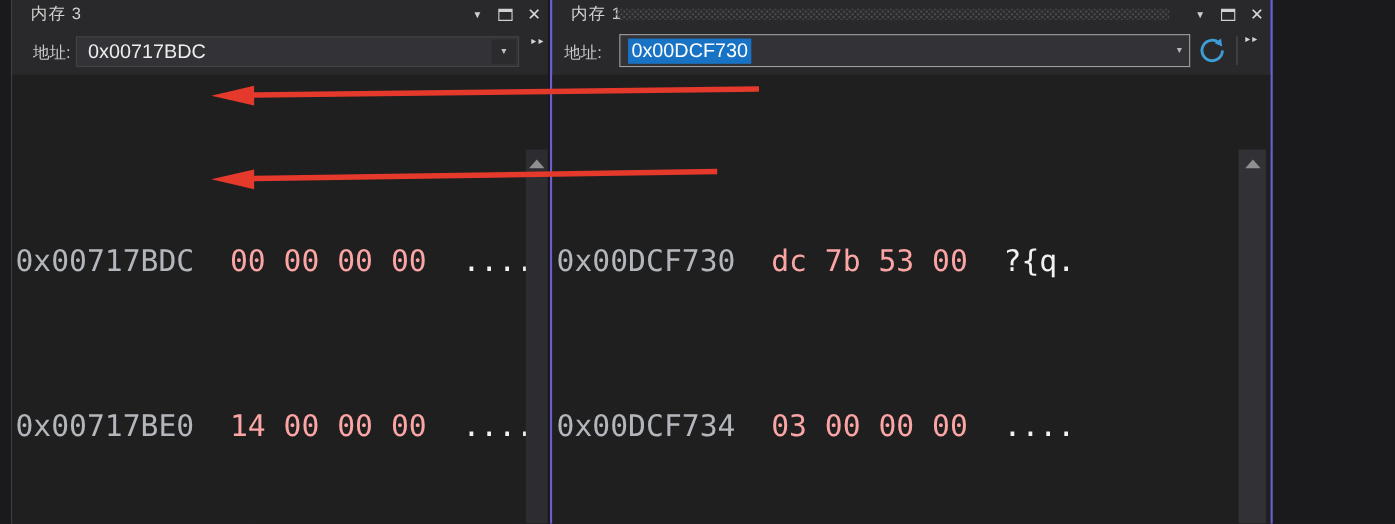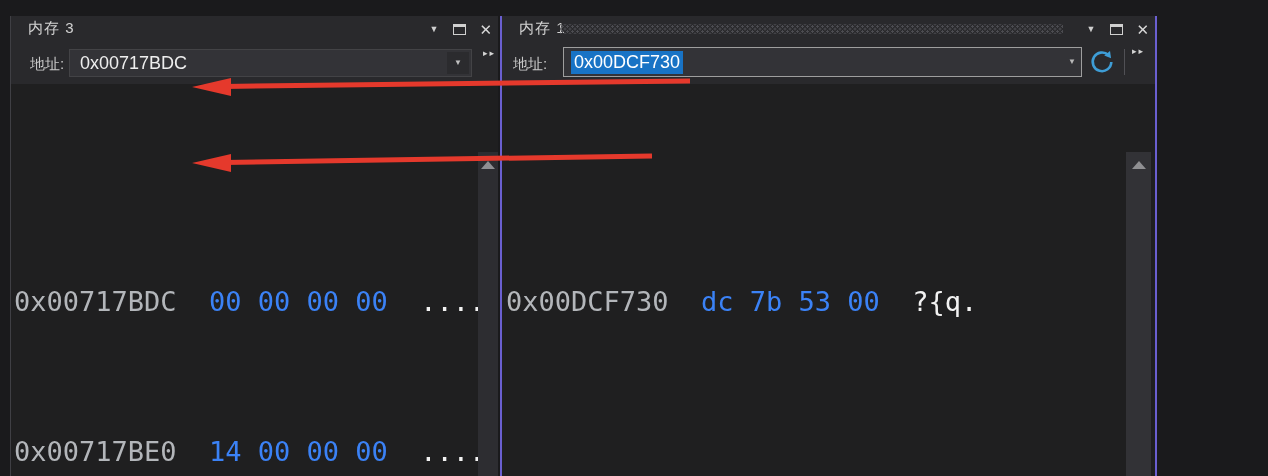--- a/index.html
+++ b/index.html
@@ -1,21 +1,21 @@
 <!DOCTYPE html>
 <html><head>
 <meta charset="utf-8">
 <style>
   * { margin:0; padding:0; box-sizing:border-box; }
   html,body { width:1268px; height:476px; overflow:hidden; background:#1a1a1c;
               font-family:"Liberation Sans", sans-serif; }
   .stage { position:absolute; inset:0; width:1268px; height:476px; }
 
   
-  .panel { position:absolute; top:16px; bottom:0; background:#29292c; overflow:hidden;padding-left:15px; }
+  .panel { position:absolute; top:0; bottom:0; background:#29292c; overflow:hidden;padding-left:15px; }
   .panel-left  { left:10px;  width:488px; border-left:1px solid #3f3f44; }
   .panel-right { left:500px; width:657px; border-left:2px solid #6a5fd0; border-right:2px solid #6a5fd0; }
 
   .titlebar { position:absolute; top:0; left:0; right:0; height:26px; }
   .title { position:absolute; left:17px; top:3px; font-size:15px; color:#d2d2d2; letter-spacing:1px; }
   .grip { position:absolute; top:8px; height:10px;
           background-image:
             radial-gradient(circle, #4b4b50 1px, transparent 1.4px),
             radial-gradient(circle, #4b4b50 1px, transparent 1.4px);
           background-size:5px 5px; background-position:0 0, 2.5px 2.5px; }
@@ -40,21 +40,21 @@
   .toolbar-sep { position:absolute; width:1px; background:#505055; }
 
   .refresh-btn { position:absolute; width:30px; height:30px; }
 
   
   .content { position:absolute; top:68px; left:0; right:0; bottom:0; background:#1f1f20; }
   .mem-rows { position:absolute; top:1px; font-family:"DejaVu Sans Mono", monospace;
               font-size:27px; line-height:37.5px; white-space:pre; }
   .mem-row { height:37.5px; }
   .mem-row .addr  { display:inline-block; width:10ch; color:#b3b6ba; }
-  .mem-row .hex   { display:inline-block; width:11ch; margin-left:2ch; color:#3b82f6;margin-top:48px; }
+  .mem-row .hex   { display:inline-block; width:11ch; margin-left:2ch; color:#fca5a5; }
   .mem-row .ascii { display:inline-block; margin-left:2ch; color:#f2f2f2; }
 
   
   .vscroll { position:absolute; top:68px; bottom:0; background:#2d2d31; }
   .scroll-up { position:absolute; top:9px; left:50%; transform:translateX(-50%);
                width:0; height:0; border-left:7px solid transparent; border-right:7px solid transparent;
                border-bottom:8px solid #8f8f92; }
 
   
   .arrow-layer { position:absolute; inset:0; z-index:100; pointer-events:none; }
@@ -143,20 +143,21 @@
       <span class="toolbar-sep" style="left:622px; top:7px; height:26px;"></span>
       <span class="overflow-btn" style="left:630px; top:4px;">▸▸</span>
     </div>
 
     <div class="content">
       <div class="mem-rows" style="left:4px;">
         
       
           <div class="mem-row"><span class="addr">0x00DCF730</span><span class="hex">dc 7b 53 00</span><span class="ascii">?{q.</span></div>
         
+          <div class="mem-row"><span class="addr">0x00DCF734</span><span class="hex">03 00 00 00</span><span class="ascii">....</span></div>
         
           
         
           
         
           
         
           
         
           

